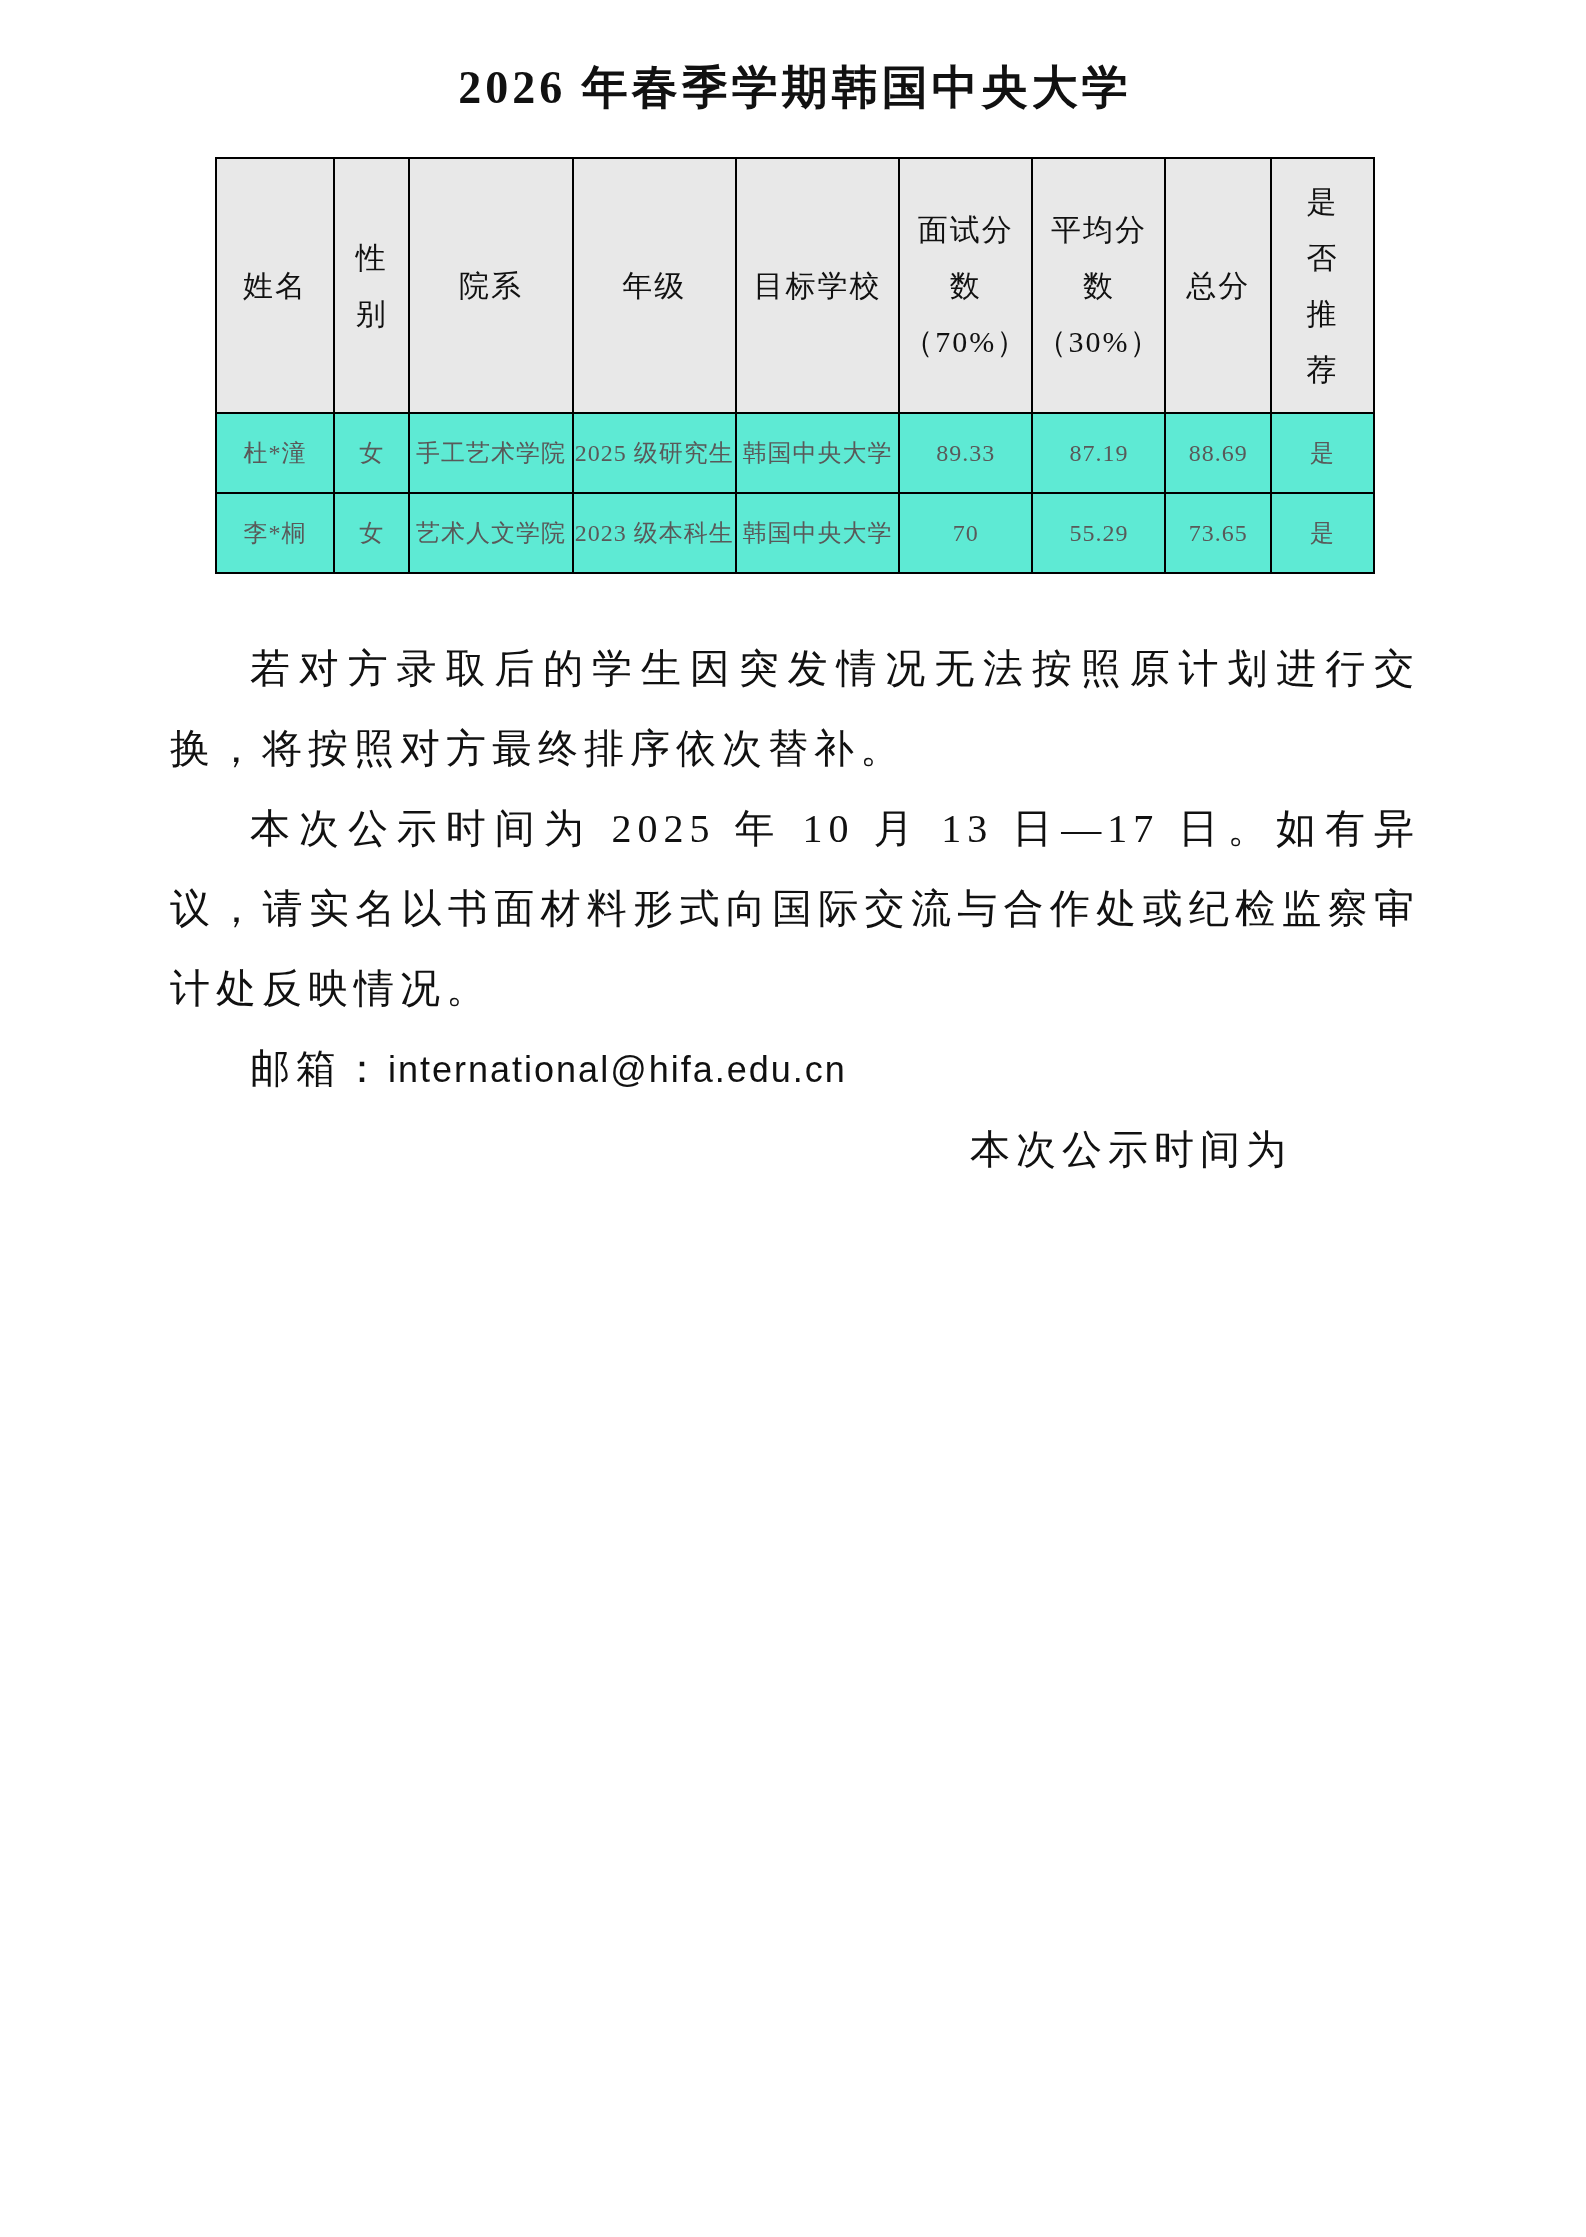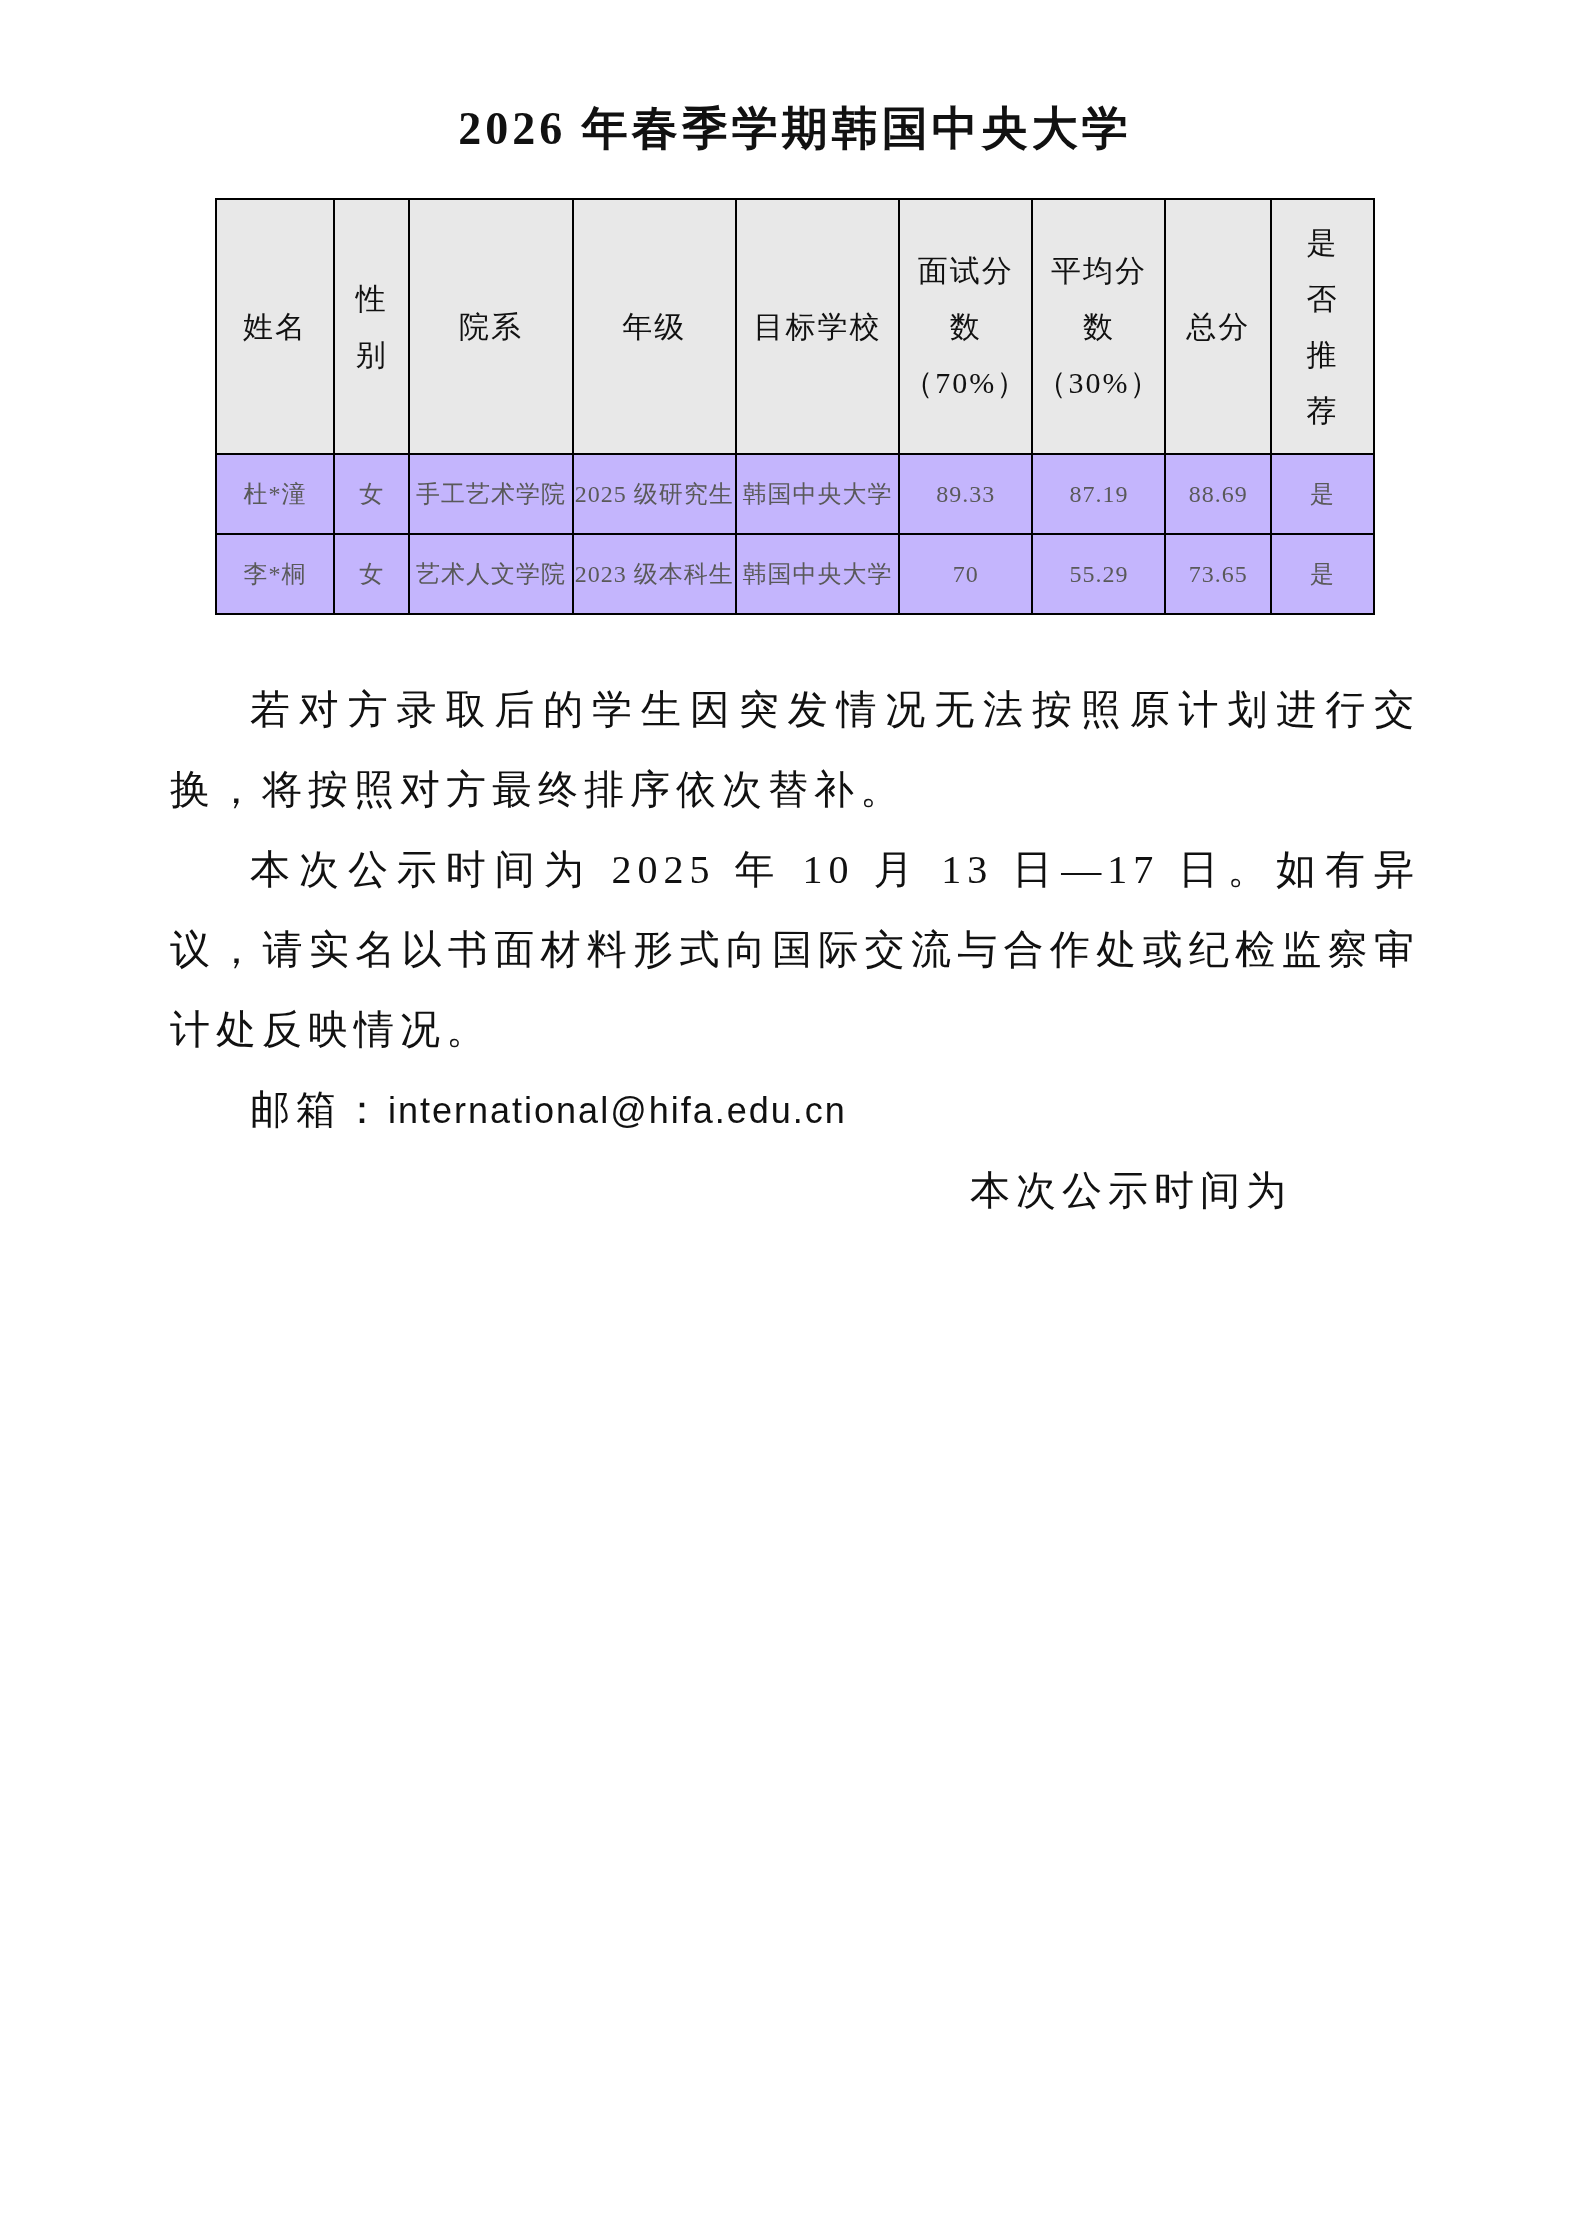--- a/index.html
+++ b/index.html
@@ -3,21 +3,21 @@
 <meta charset="utf-8">
 <style>
   html, body { margin: 0; padding: 0; background: #888; }
   .page {
     position: relative;
     width: 1586px;
     height: 2237px;
     margin: 0 auto;
     background: #ffffff;
     box-sizing: border-box;
-    padding: 95px 166px 0 170px;
+    padding: 54px 166px 0 170px;
     overflow: hidden;
     font-family: "Liberation Serif", serif;
     color: #111111;
   }
   .doc-title {
     text-align: center;
     font-weight: bold;
     font-size: 46px;
     letter-spacing: 4px;
     line-height: 68px;
@@ -54,21 +54,21 @@
     line-height: 56px;
     letter-spacing: 2px;
     white-space: pre-line;
     height: 253px;
   }
   .roster-table td {
     font-size: 24px;
     letter-spacing: 1px;
     color: #595959;
     height: 78px;
-    background: #c4b5fd;
+    background: #5eead4;
   }
   .email-text {
     font-family: Liberation Sans, sans-serif;
     font-size: 36px;
     letter-spacing: 2px;
   }
   .signature {
     text-align: right;
     padding-right: 128px;
     font-size: 40px;

